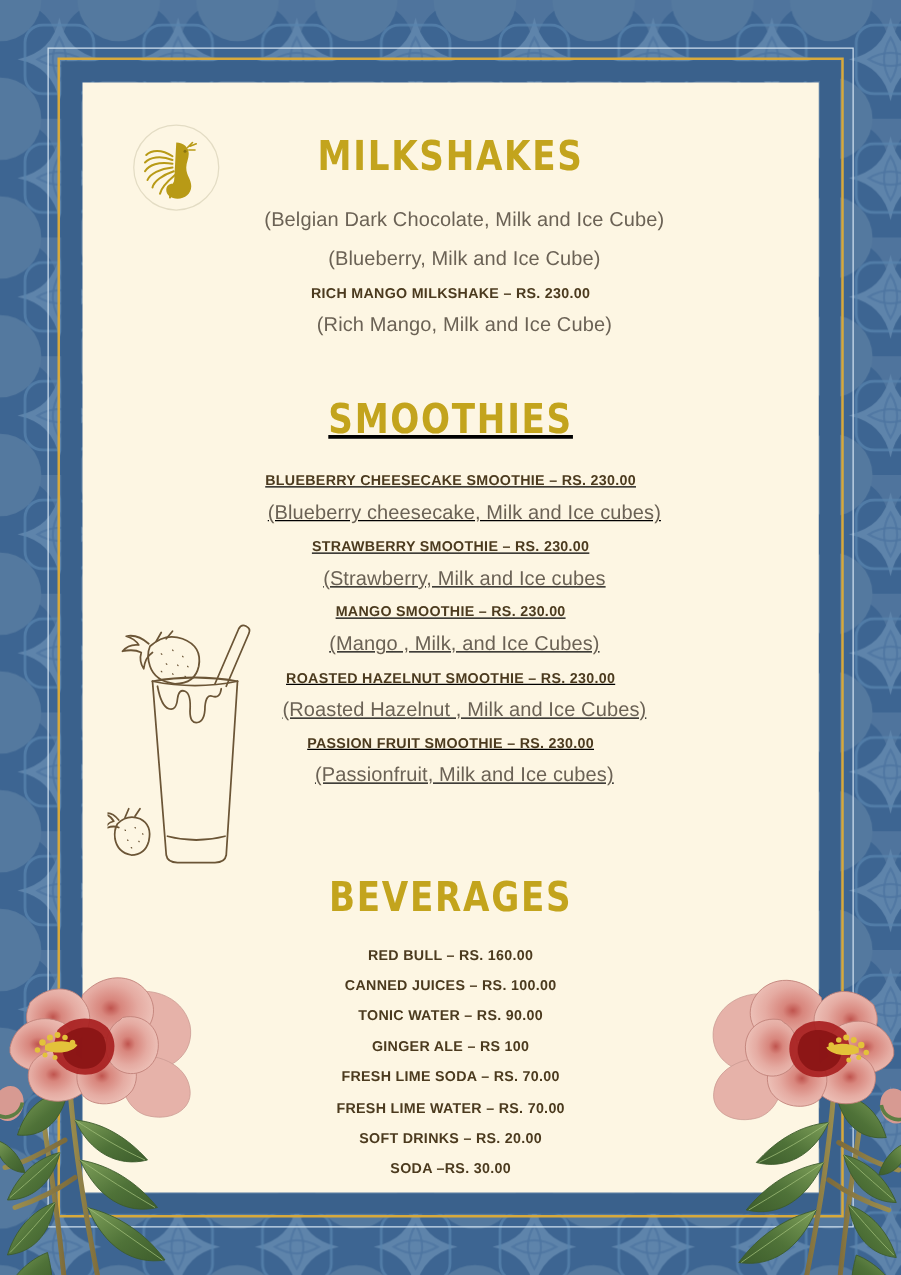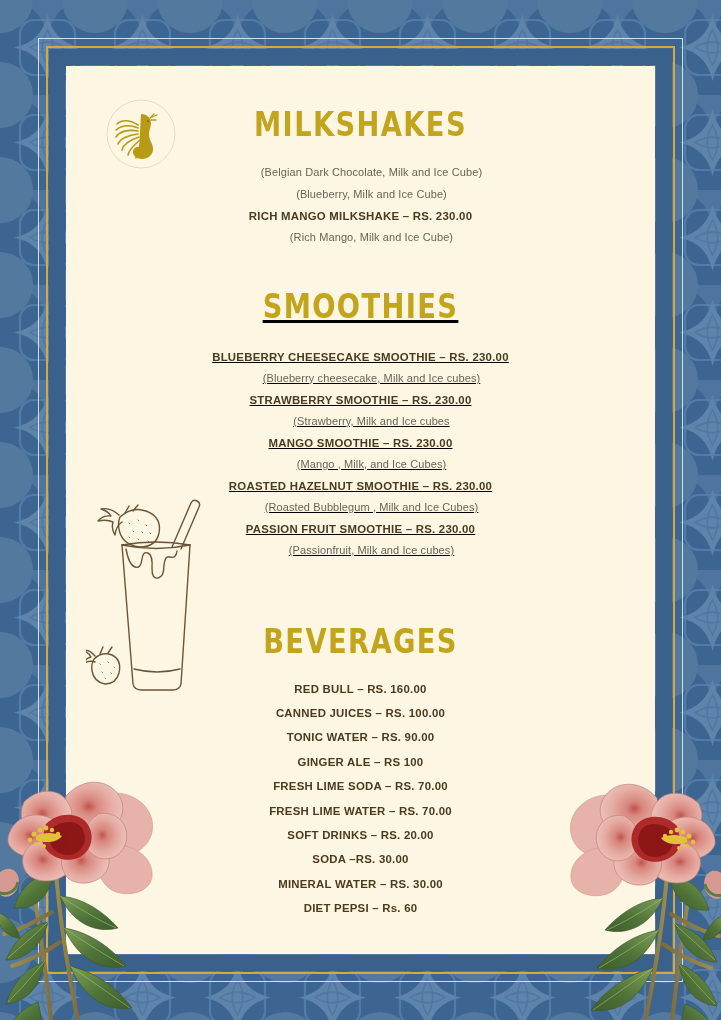--- a/index.html
+++ b/index.html
@@ -78,21 +78,21 @@
   .item{ margin-bottom:1px; }
   .item-name{
     font-size:11.4px;
     font-weight:bold;
     color:#4b3a1e;
     letter-spacing:0.25px;
     line-height:1.85;
     white-space:nowrap;
   }
   .item-desc{
-    font-size:11px;
+    font-size:16px;
     color:#6b6255;
     letter-spacing:0.1px;
     line-height:1.9;
     white-space:nowrap;
     padding-left:22px;
   }
   #sec-beverages .item-name{ line-height:2.05; }
 </style>
 </head>
 <body>
@@ -206,21 +206,21 @@
       <div class="item">
         <div class="item-name">STRAWBERRY SMOOTHIE  – RS. 230.00</div>
         <div class="item-desc">(Strawberry, Milk and Ice cubes</div>
       </div>
       <div class="item">
         <div class="item-name">MANGO SMOOTHIE – RS. 230.00</div>
         <div class="item-desc">(Mango , Milk, and Ice Cubes)</div>
       </div>
       <div class="item">
         <div class="item-name">ROASTED  HAZELNUT SMOOTHIE – RS. 230.00</div>
-        <div class="item-desc">(Roasted Bubblegum , Milk and Ice Cubes)</div>
+        <div class="item-desc">(Roasted Hazelnut , Milk and Ice Cubes)</div>
       </div>
       <div class="item">
         <div class="item-name">PASSION FRUIT SMOOTHIE – RS. 230.00</div>
         <div class="item-desc">(Passionfruit, Milk and Ice cubes)</div>
       </div>
     </div>
 
     <div class="section" id="sec-beverages">
       <div class="section-title">BEVERAGES</div>
       <div class="item">

